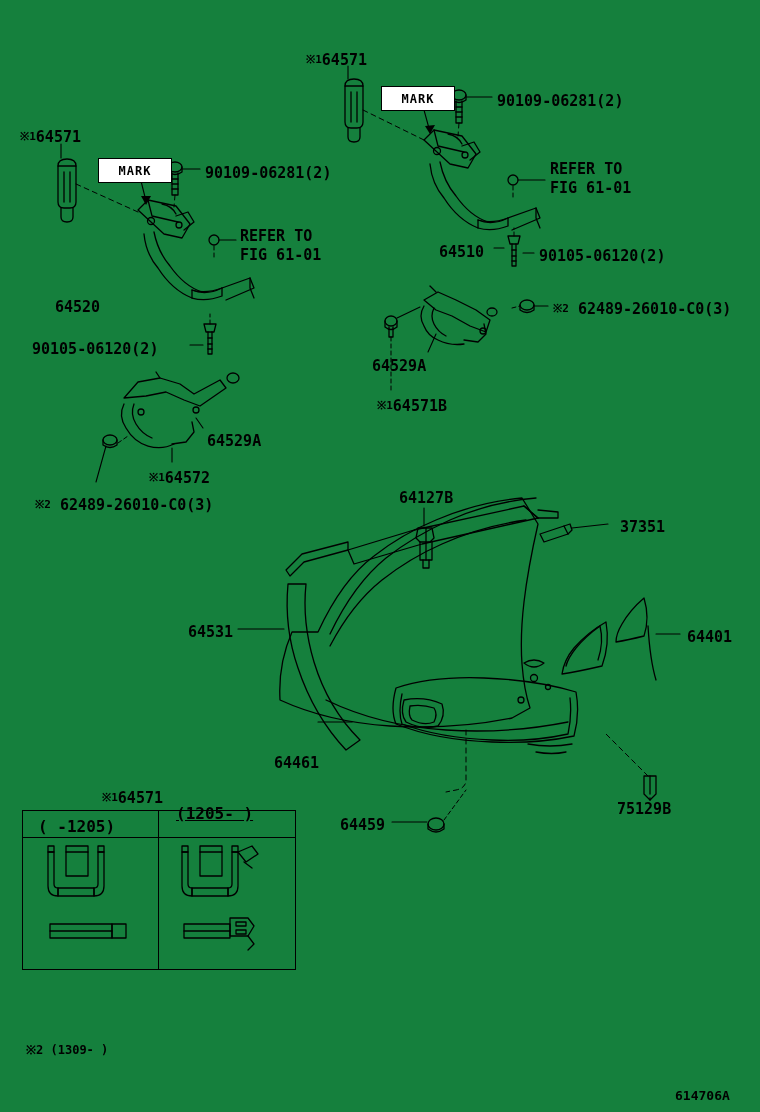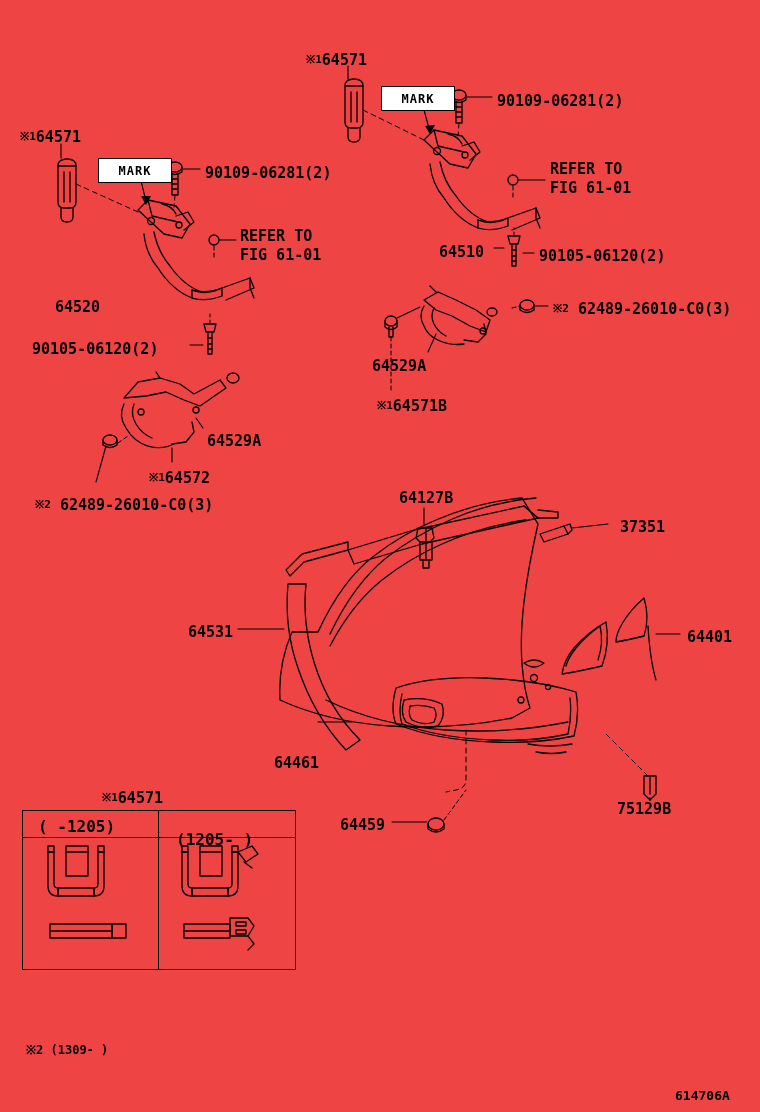--- a/index.html
+++ b/index.html
@@ -7,21 +7,21 @@
     padding: 0;
     background: #ffffff;
   }
   body {
     font-family: "DejaVu Sans Mono", monospace;
   }
   #page {
     position: relative;
     width: 760px;
     height: 1112px;
-    background: #ef4444;
+    background: #15803d;
     overflow: hidden;
   }
   .lbl {
     position: absolute;
     font-family: "DejaVu Sans Mono", monospace;
     font-size: 15px;
     font-weight: bold;
     color: #000000;
     white-space: nowrap;
     letter-spacing: 0px;
@@ -405,18 +405,18 @@
   <div class="markbox" style="left:381px; top:86px; width:72px; height:23px;">MARK</div>
   <div class="markbox" style="left:98px; top:158px; width:72px; height:23px;">MARK</div>
 
   <div class="lbl" style="left:102px; top:789px;">
     <span class="ast">※1</span><span>64571</span>
   </div>
   <div class="tbl" style="left:22px; top:810px; width:274px; height:160px;"></div>
   <div class="tbl-inner" style="left:22px; top:810px; width:274px; height:28px; border-bottom:1.5px solid #000;"></div>
   <div class="tbl-inner" style="left:158px; top:810px; width:0; height:160px; border-left:1.5px solid #000;"></div>
   <div class="lbl small" style="left:38px; top:817px;">(     -1205)</div>
-  <div class="lbl small" style="left:176px; top:830px;">(1205-     )</div>
+  <div class="lbl small" style="left:176px; top:804px;text-decoration:underline;">(1205-     )</div>
 
   <div class="lbl tiny" style="left:26px; top:1041px;">※2 (1309-    )</div>
 
   <div class="footer-code" style="left:661px; top:1088px;">614706A</div>
 </div>
 
 </body></html>

